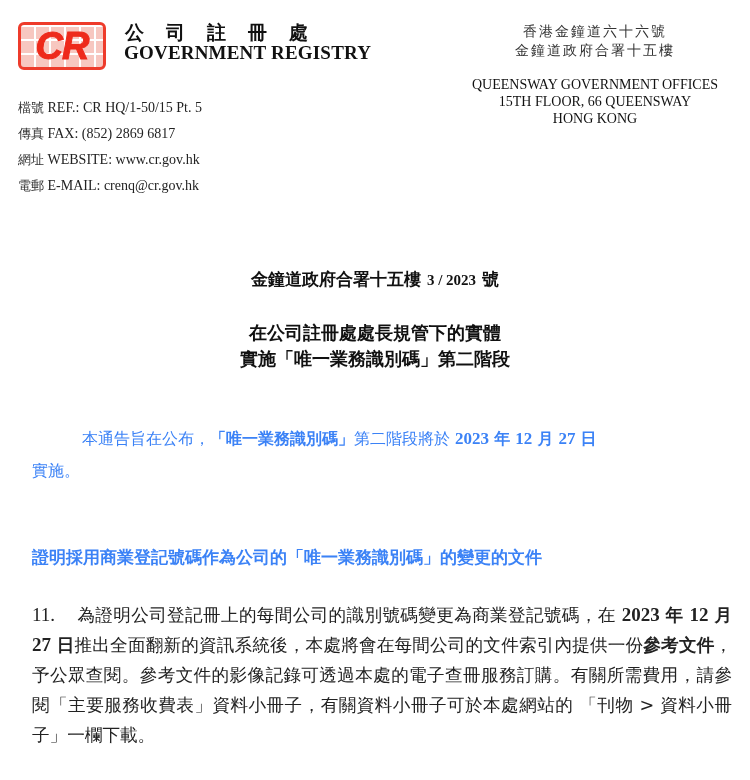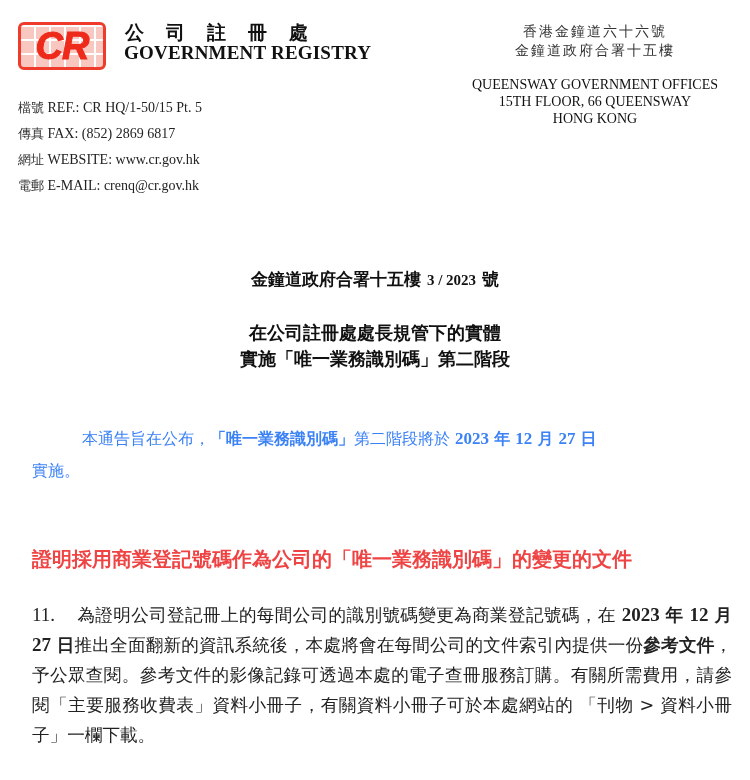--- a/index.html
+++ b/index.html
@@ -18,21 +18,21 @@
   .addr-zh { left:470px; top:22px; width:250px; text-align:center; font-family:"DejaVu Sans", sans-serif; font-size:14px; line-height:19px; color:#333; letter-spacing:2px; }
   .addr-en { left:445px; top:76px; width:300px; text-align:center; font-size:14px; line-height:17px; color:#111; }
   .contacts { left:18px; top:95px; font-size:14px; line-height:26px; color:#222; }
   .contacts .lbl { font-family:"DejaVu Sans", sans-serif; font-size:13px; color:#333; }
   .title { top:268px; left:0; width:750px; text-align:center; font-family:"DejaVu Sans", sans-serif; font-weight:bold; font-size:17px; }
   .title b { font-family:"Liberation Serif", serif; font-size:15px; }
   .subtitle { top:320px; left:0; width:750px; text-align:center; font-family:"DejaVu Sans", sans-serif; font-weight:bold; font-size:18px; line-height:26px; }
   .intro { left:32px; top:423px; width:700px; font-family:"DejaVu Sans", sans-serif; font-size:16px; line-height:32px; color:#3b82f6; }
   .intro .ind { display:inline-block; width:50px; }
   .intro b.num { font-family:"Liberation Serif", serif; font-size:17px; }
-  .section-h { left:32px; top:546px; font-family:"DejaVu Sans", sans-serif; font-weight:bold; font-size:20px; color:#ef4444; }
+  .section-h { left:32px; top:546px; font-family:"DejaVu Sans", sans-serif; font-weight:bold; font-size:17px; color:#3b82f6; }
   .para { left:32px; top:600px; width:700px; font-family:"DejaVu Sans", sans-serif; font-size:17.6px; line-height:30px; color:#222; text-align:justify; }
   .para .pnum { font-family:"Liberation Serif", serif; font-size:19px; margin-right:22px; }
   .para b.num { font-family:"Liberation Serif", serif; font-size:19px; }
 </style>
 </head>
 <body>
 
 <div class="abs logo">
   <span class="logo-text">CR</span>
 </div>

